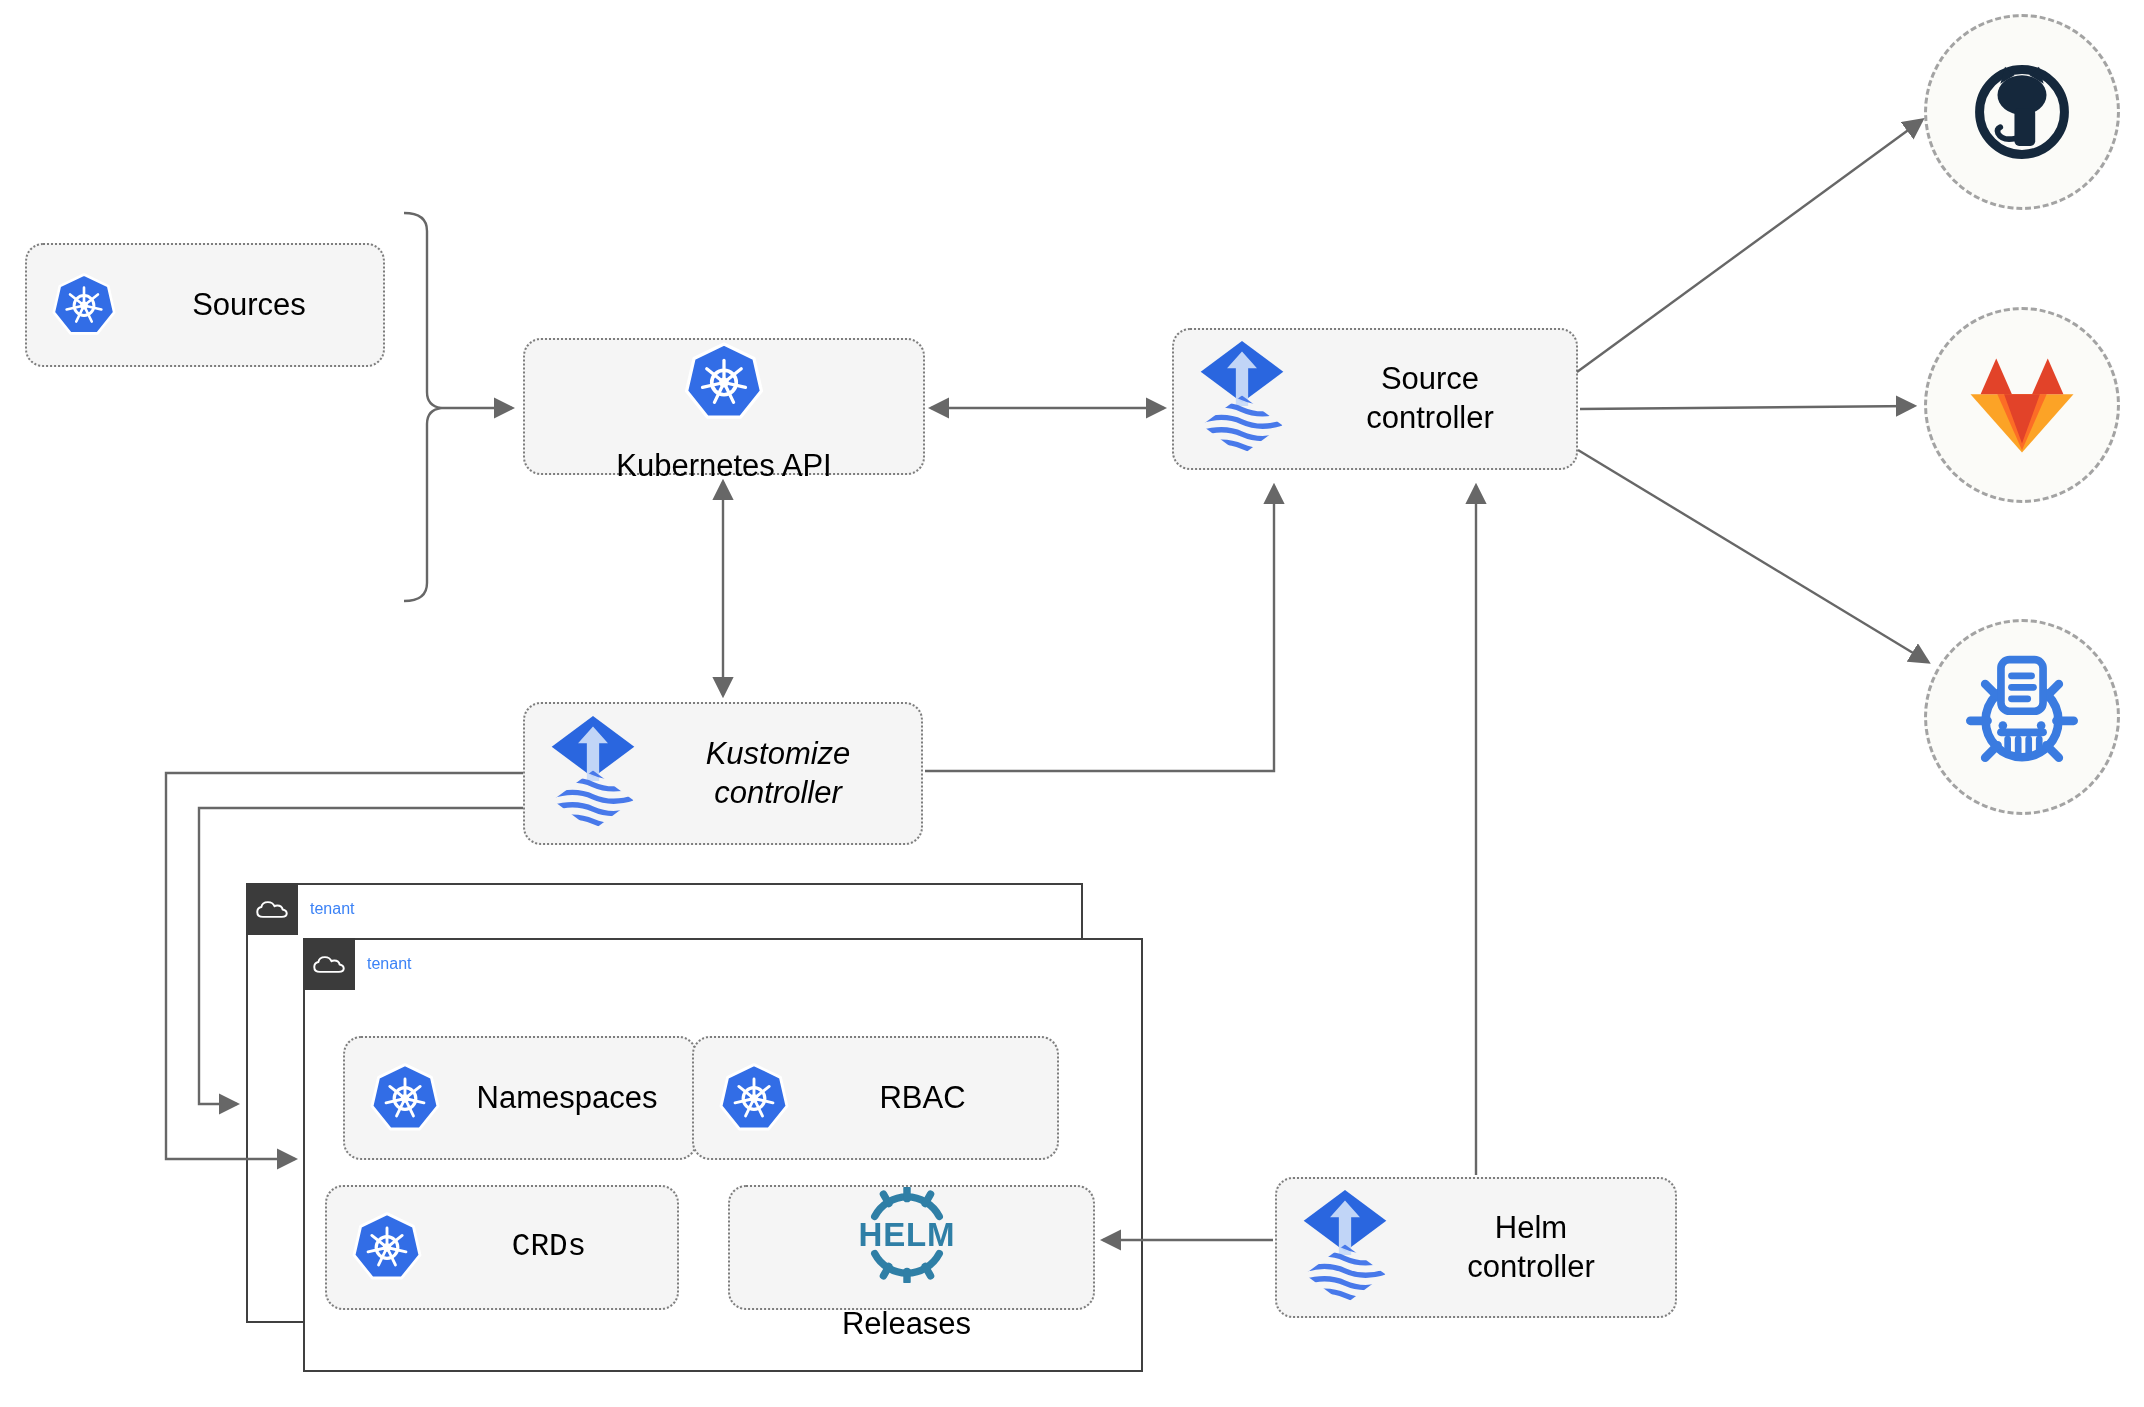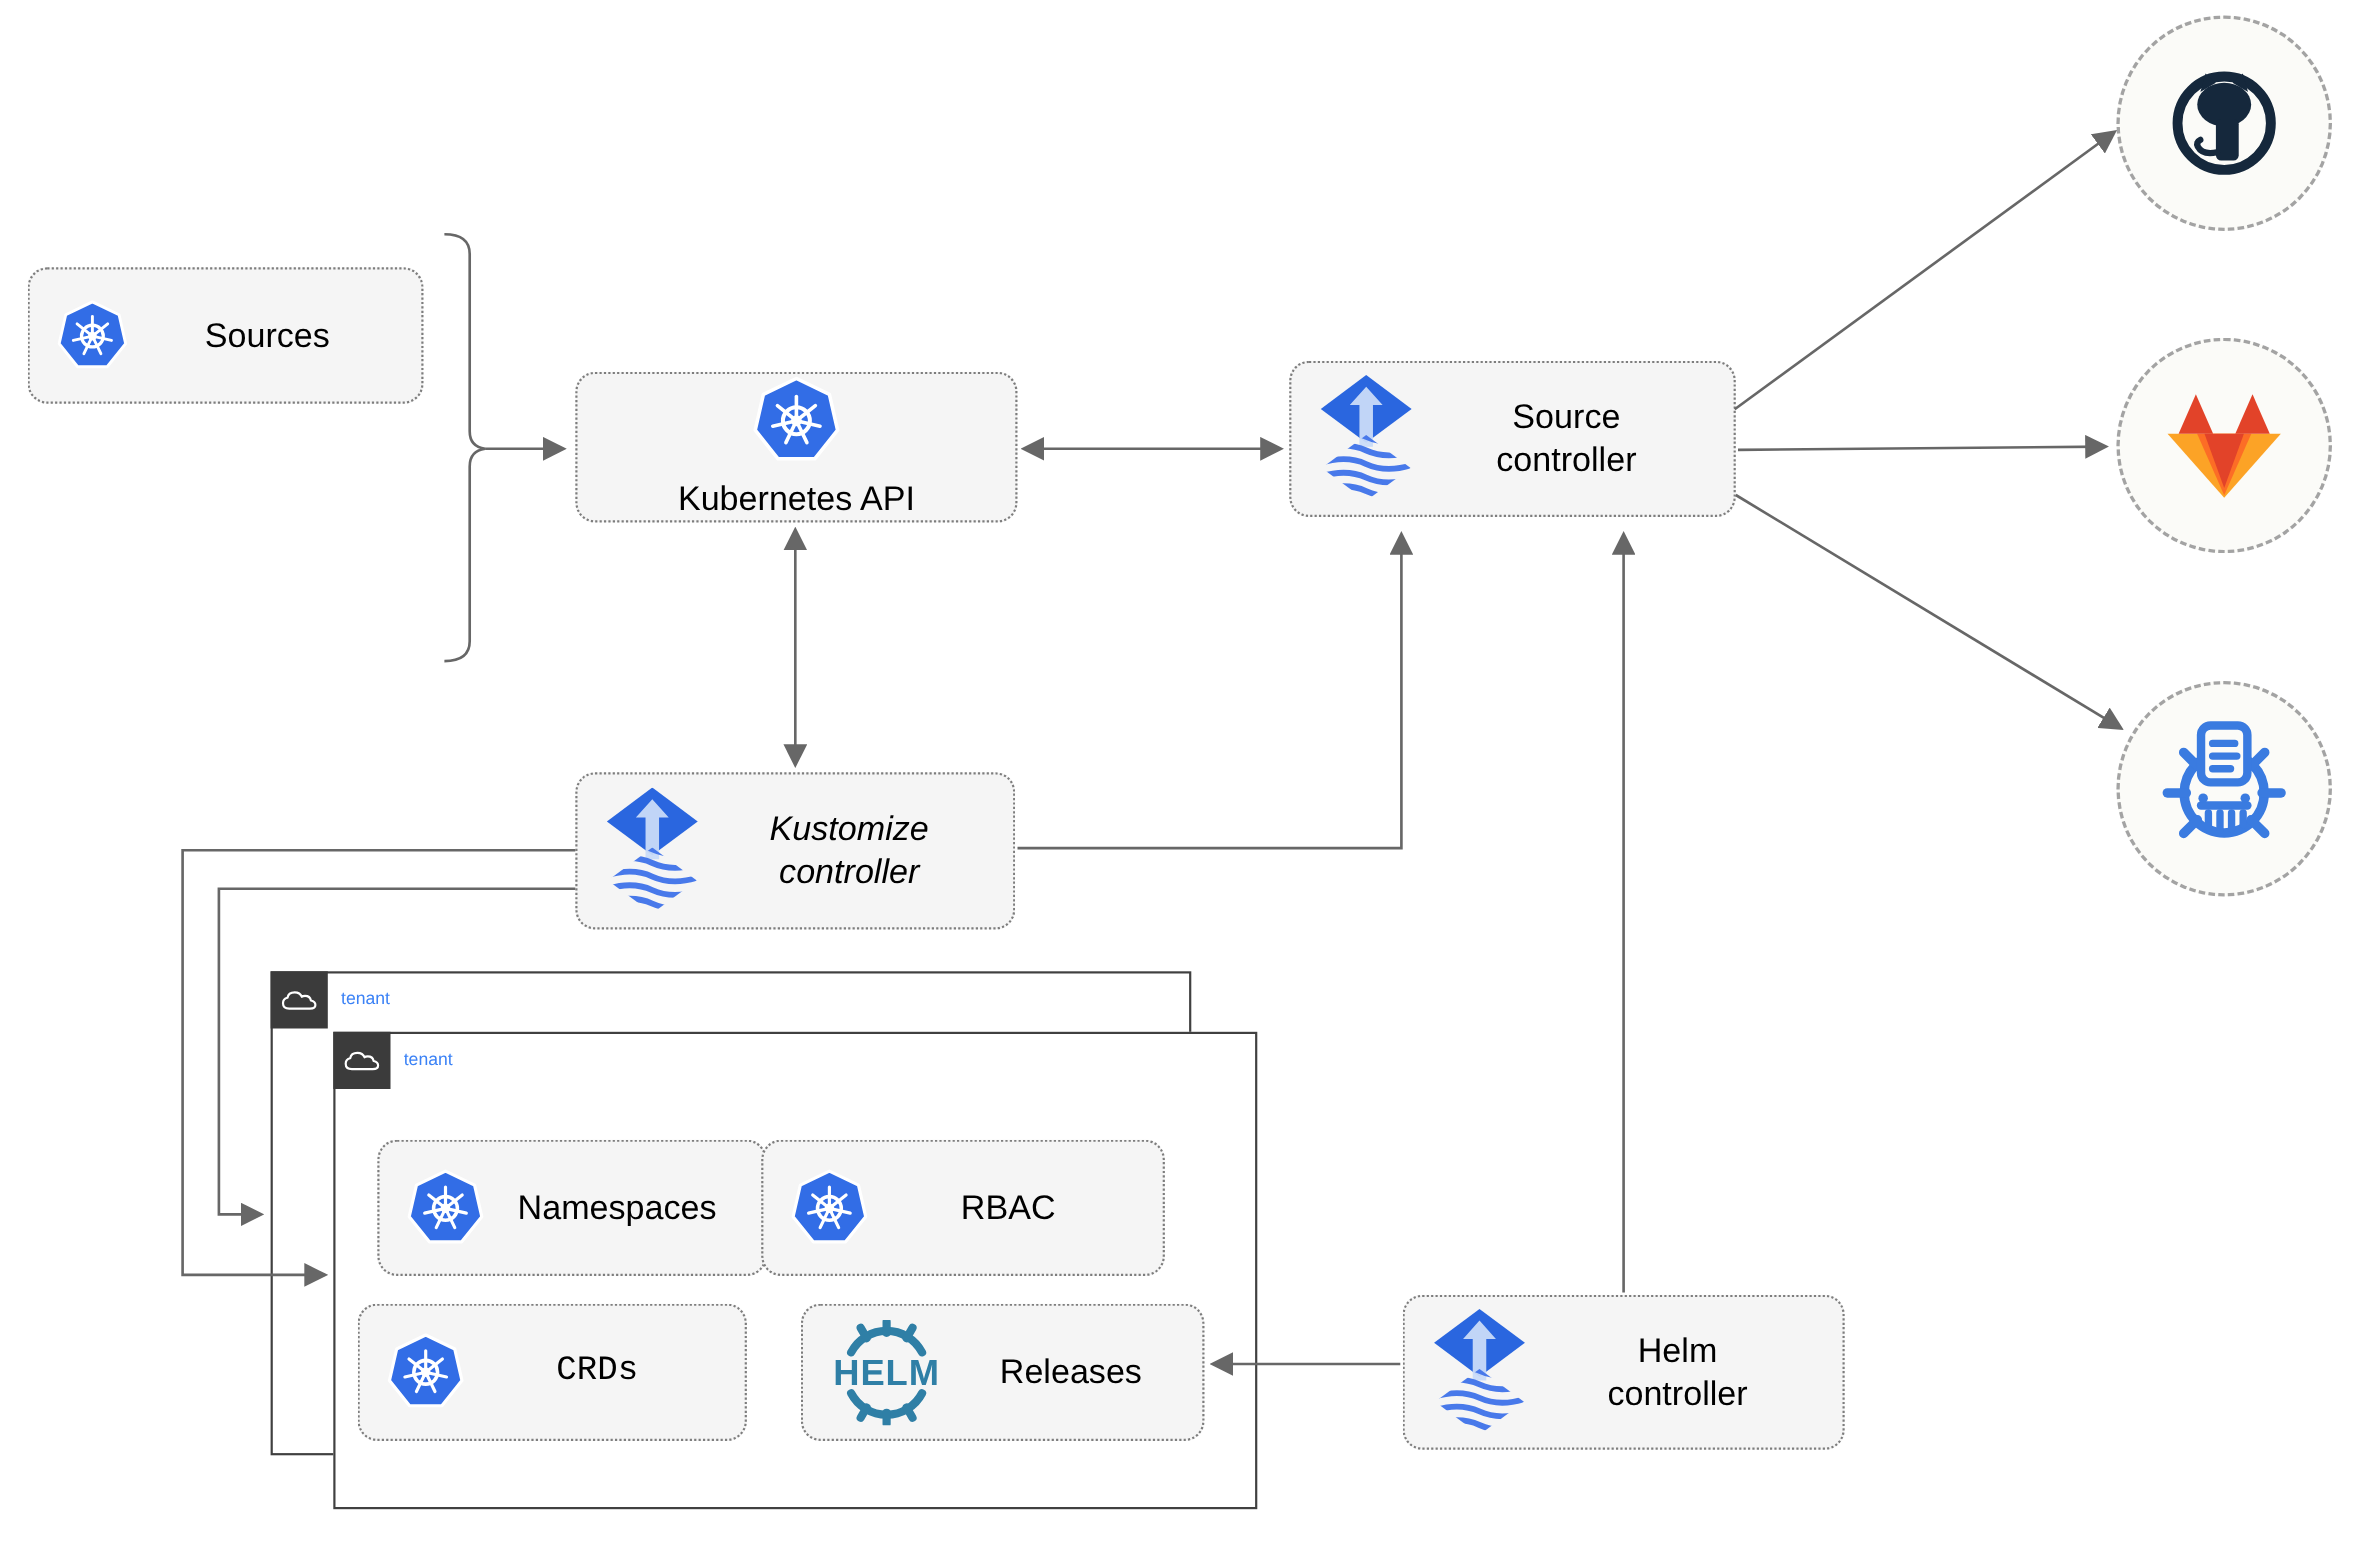--- a/index.html
+++ b/index.html
@@ -4,21 +4,21 @@
 <style>
   html,body{margin:0;padding:0;background:#ffffff;}
   #canvas{
     position:relative;width:2144px;height:1407px;background:#ffffff;
     font-family:"Liberation Sans",sans-serif;overflow:hidden;
   }
   
   .node{
     position:absolute;box-sizing:border-box;
     background:#f5f5f5;border:2px dotted #7d7d7d;border-radius:18px;
-    display:flex;align-items:center;padding:0 24px;gap:10px;
+    display:flex;align-items:center;padding:0 24px;gap:22px;
   }
   .node .label{
     flex:1;text-align:center;color:#000;font-size:31px;line-height:1.25;
   }
   .node .icon{flex:0 0 auto;display:flex;align-items:center;justify-content:center;}
   
   .tenant{
     position:absolute;box-sizing:border-box;background:#ffffff;
     border:2px solid #404040;
   }
@@ -238,21 +238,21 @@
 
   <div class="node z3" style="left:325px;top:1185px;width:354px;height:125px;font-family:Liberation Mono, monospace;">
     <span class="icon">
       <svg width="72" height="75">
           <use href="#sym-k8s"></use>
         </svg>
     </span>
     <span class="label">CRDs</span>
   </div>
 
-  <div class="node z3" style="left:728px;top:1185px;width:367px;height:125px;padding-left:14px;">
+  <div class="node z3" style="left:728px;top:1185px;width:367px;height:125px;padding-left:14px;flex-direction:column;">
     <span class="icon">
       <svg width="124" height="96">
           <use href="#sym-helm-logo"></use>
         </svg>
     </span>
     <span class="label">Releases</span>
   </div>
 
   <div class="ext-circle z3" style="left:1924px;top:14px;">
     <svg width="132" height="132">

